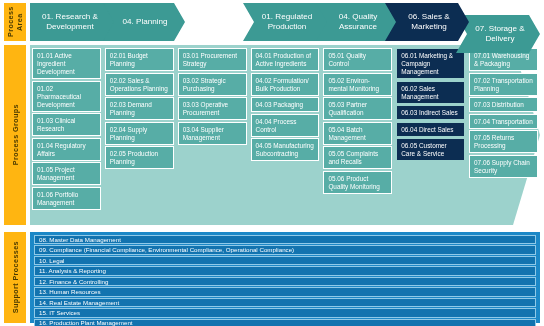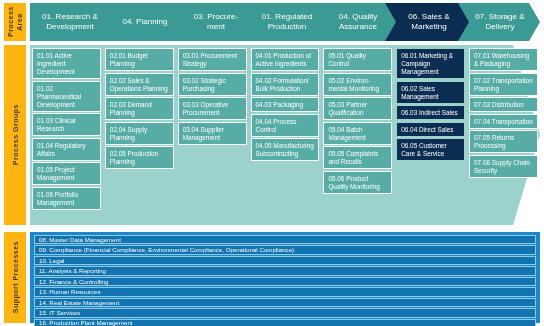--- a/index.html
+++ b/index.html
@@ -113,33 +113,30 @@
     <span>Support Processes</span>
   </div>
 
   <div id="header">
       <div class="chev first" style="left: 0px; width: 84px; z-index: 7;">
         <span>01. Research &amp; Development</span>
       </div>
       <div class="chev" style="left: 71px; width: 84px; z-index: 6;">
         <span>04. Planning</span>
       </div>
-      <div class="chev" style="left: 142px; width: 84px; z-index: 5;">
-        <span>03. Procure-ment</span>
-      </div>
       <div class="chev" style="left: 213px; width: 84px; z-index: 4;">
         <span>01. Regulated Production</span>
       </div>
       <div class="chev" style="left: 284px; width: 84px; z-index: 3;">
         <span>04. Quality Assurance</span>
       </div>
       <div class="chev hl" style="left: 355px; width: 84px; z-index: 50; align-items: center;">
         <span>06. Sales &amp; Marketing</span>
       </div>
-      <div class="chev" style="left: 426px; width: 84px; z-index: 1;">
+      <div class="chev" style="left: 426px; width: 84px; z-index: 1; margin-top: 12px;">
         <span>07. Storage &amp; Delivery</span>
       </div>
     </div>
 
   <div id="groups-band"></div>
 
   <div id="groups-grid">
       <div class="col">
         <div class="cell">01.01 Active Ingredient Development</div>
         <div class="cell">01.02 Pharmaceutical Development</div>

